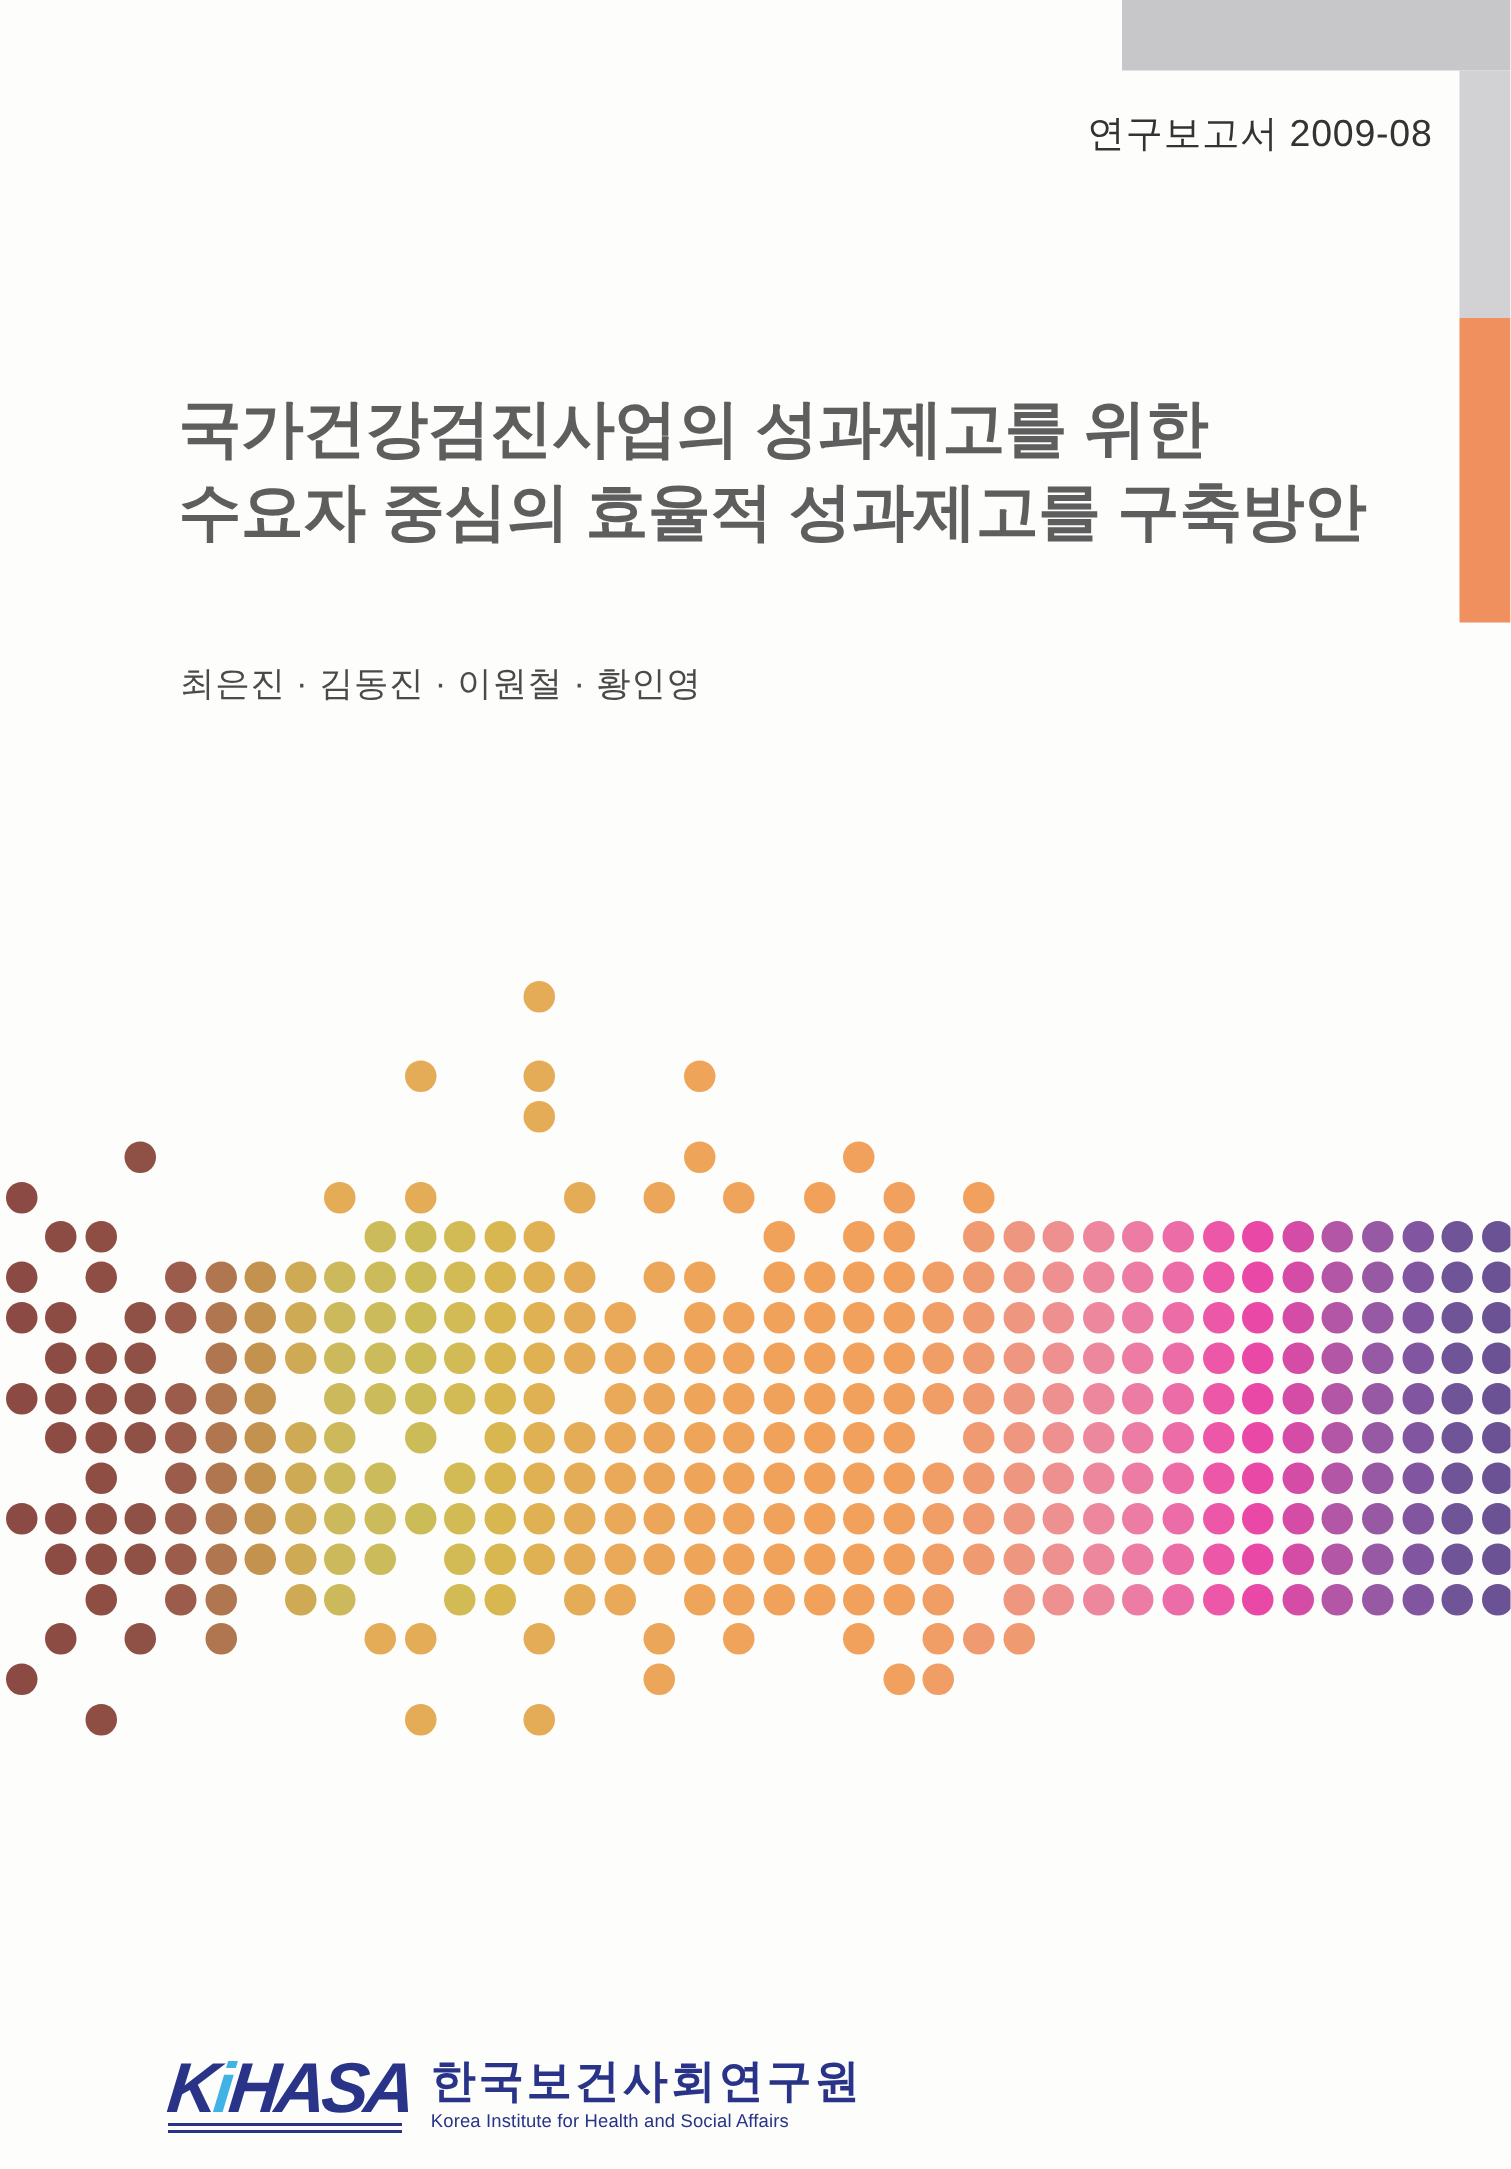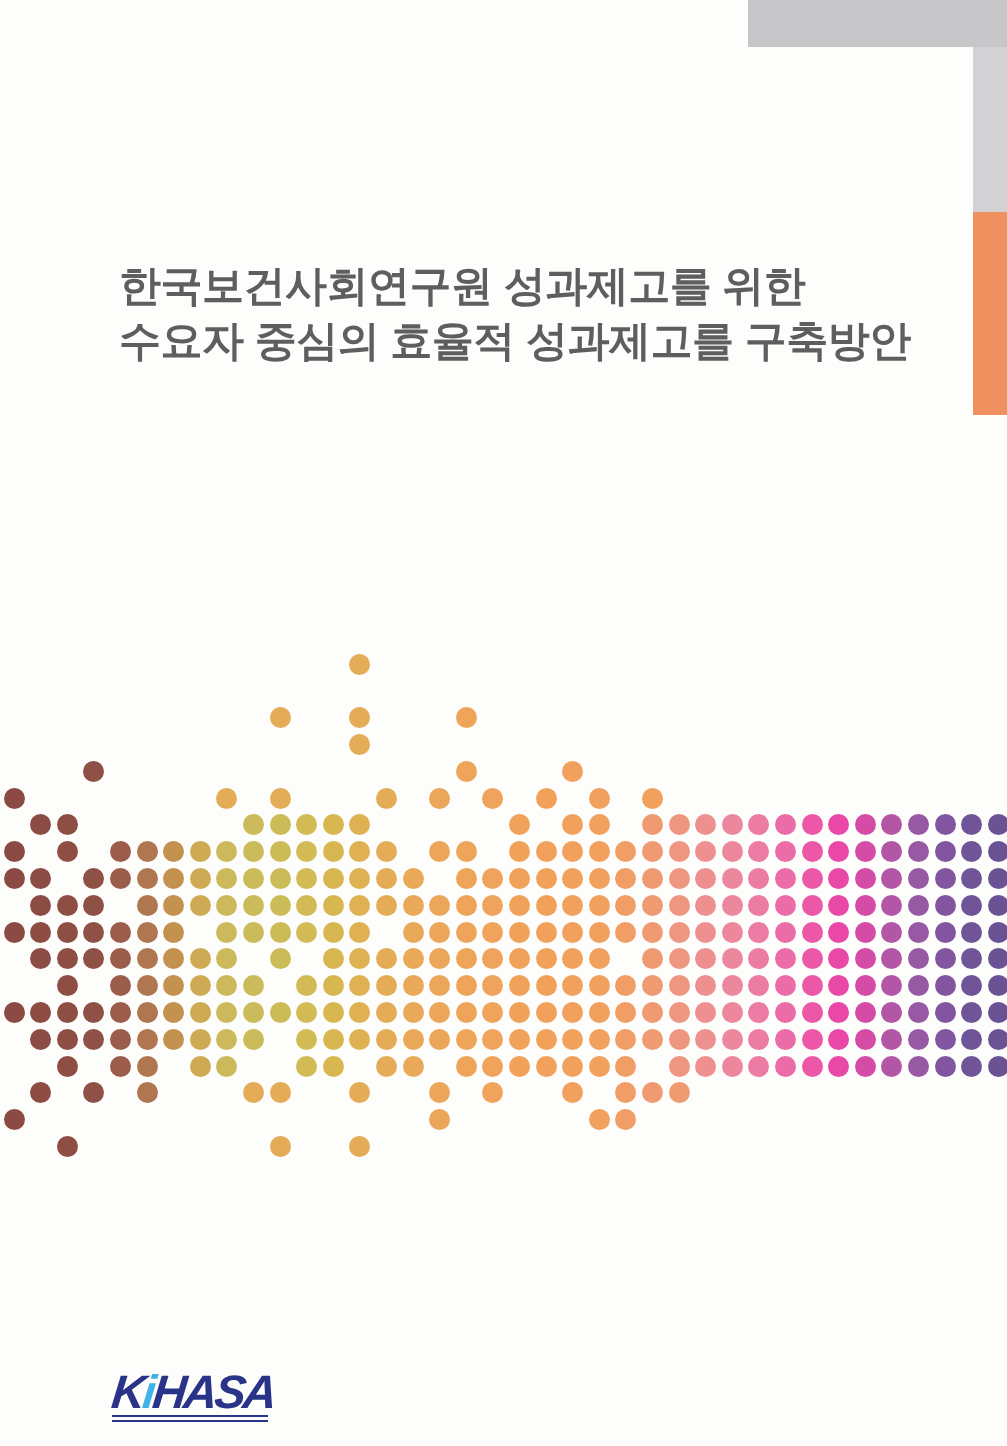--- a/index.html
+++ b/index.html
@@ -124,26 +124,28 @@
 </style>
 </head>
 <body>
 
 <div class="page">
 
   <div class="gray-band"></div>
   <div class="gray-column"></div>
   <div class="orange-column"></div>
 
+  <div class="report-no">연구보고서 2009-08</div>
 
   <div class="title-block">
-    <div>한국보건사회연구원 성과제고를 위한</div>
+    <div>국가건강검진사업의 성과제고를 위한</div>
     <div>수요자 중심의 효율적 성과제고를 구축방안</div>
   </div>
 
+  <div class="authors">최은진 · 김동진 · 이원철 · 황인영</div>
 
   <div class="dot-field">
       <div class="dot" style="width: 21px; height: 21px; left: 349.3px; top: 653.5px; background: rgb(229, 172, 87);"></div>
       <div class="dot" style="width: 21px; height: 21px; left: 269.5px; top: 707.1px; background: rgb(229, 172, 87);"></div>
       <div class="dot" style="width: 21px; height: 21px; left: 349.3px; top: 707.1px; background: rgb(229, 172, 87);"></div>
       <div class="dot" style="width: 21px; height: 21px; left: 455.7px; top: 707.1px; background: rgb(238, 165, 90);"></div>
       <div class="dot" style="width: 21px; height: 21px; left: 349.3px; top: 733.9px; background: rgb(229, 172, 87);"></div>
       <div class="dot" style="width: 21px; height: 21px; left: 83.3px; top: 760.7px; background: rgb(143, 80, 69);"></div>
       <div class="dot" style="width: 21px; height: 21px; left: 455.7px; top: 760.7px; background: rgb(238, 165, 90);"></div>
       <div class="dot" style="width: 21px; height: 21px; left: 562.1px; top: 760.7px; background: rgb(242, 161, 92);"></div>
@@ -512,15 +514,19 @@
       <div class="dot" style="width: 21px; height: 21px; left: 56.7px; top: 1135.9px; background: rgb(142, 78, 68);"></div>
       <div class="dot" style="width: 21px; height: 21px; left: 269.5px; top: 1135.9px; background: rgb(229, 172, 87);"></div>
       <div class="dot" style="width: 21px; height: 21px; left: 349.3px; top: 1135.9px; background: rgb(229, 172, 87);"></div>
     </div>
 
   <div class="logo">
     <div>
       <div class="wordmark"><span>K</span><span class="letter-i">i</span><span>HASA</span></div>
       <div class="wordmark-stripes"></div>
     </div>
+    <div class="name-block">
+      <div class="logo-kr">한국보건사회연구원</div>
+      <div class="logo-en">Korea Institute for Health and Social Affairs</div>
+    </div>
   </div>
 
 </div>
 
 </body></html>

